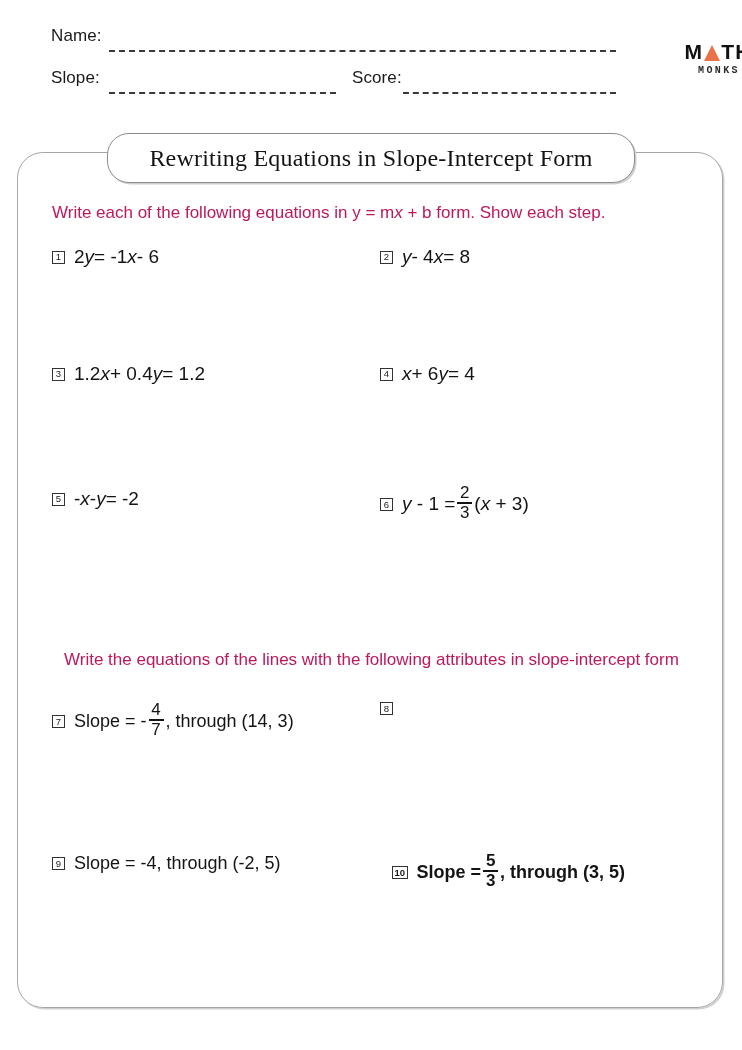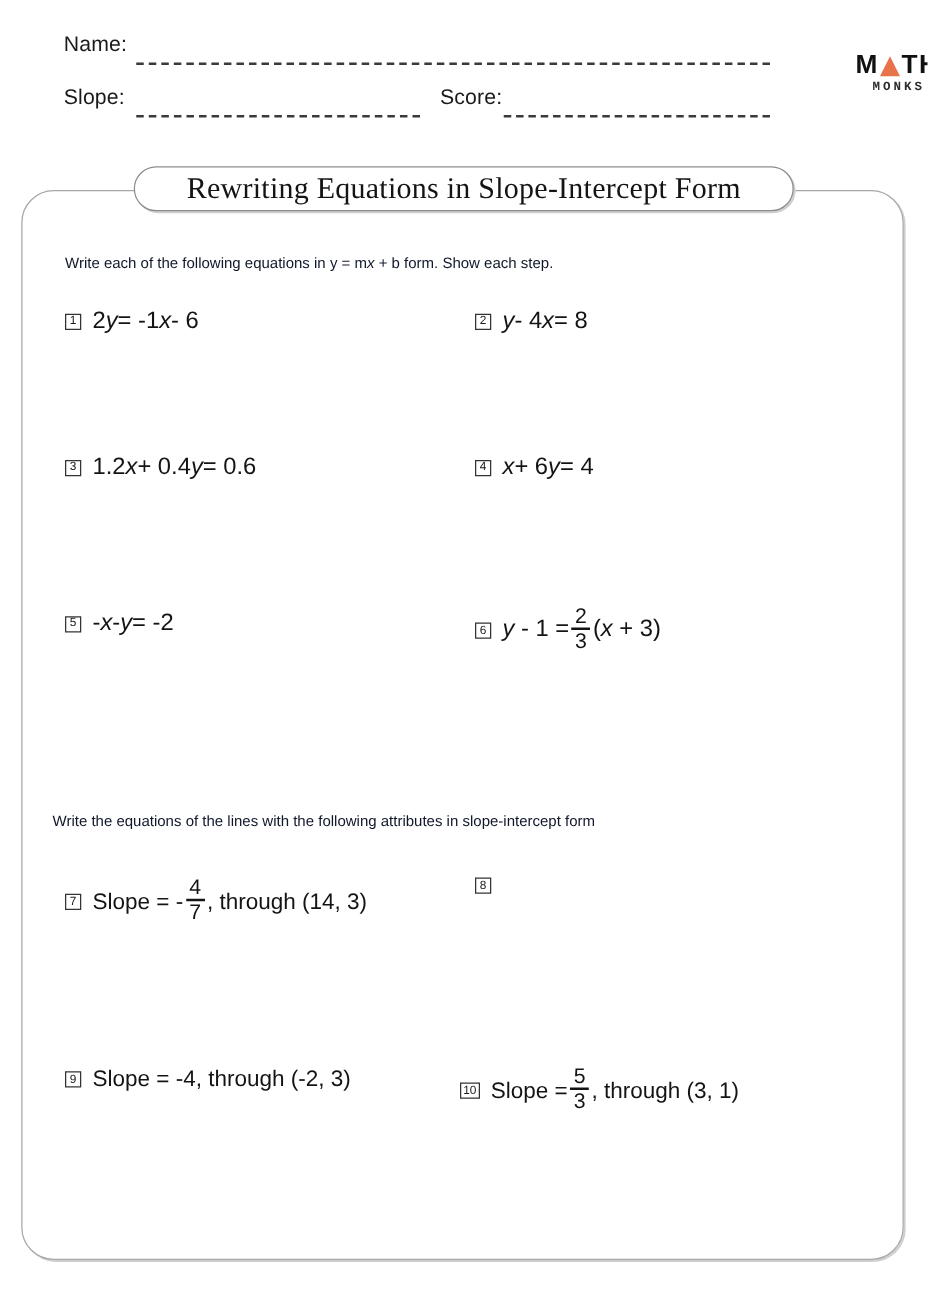--- a/index.html
+++ b/index.html
@@ -94,21 +94,21 @@
     box-sizing: border-box;
     box-shadow: 1.5px 1.5px 0 0 #cfcfcf;
   }
 
   
   .title-pill {
     position: absolute;
     left: 107px;
     top: 133px;
     width: 528px;
-    height: 36px;
+    height: 50px;
     border: 1.6px solid #8c8c8c;
     border-radius: 22px;
     background: #ffffff;
     box-sizing: border-box;
     display: flex;
     align-items: center;
     justify-content: center;
     box-shadow: 1.5px 1.5px 0 0 #cfcfcf;
     z-index: 5;
   }
@@ -117,27 +117,27 @@
     font-size: 24px;
     color: #141414;
     letter-spacing: .2px;
     white-space: nowrap;
   }
 
   
   .instruction {
     position: absolute;
     font-family: "Liberation Sans", sans-serif;
-    font-size: 12px;
-    color: #0f172a;
+    font-size: 17px;
+    color: #be185d;
     white-space: nowrap;
   }
   .instruction .var { font-style: italic; }
   .instr-1 { left: 52px; top: 203px; }
-  .instr-2 { left: 42px; top: 650px; }
+  .instr-2 { left: 64px; top: 650px; }
 
   
   .problem {
     position: absolute;
     display: flex;
     align-items: center;
     white-space: nowrap;
     font-family: "Liberation Sans", sans-serif;
   }
   .num-box {
@@ -193,21 +193,21 @@
   .p2  { left: 380px; top: 246px; }
   .p3  { left: 52px;  top: 363px; }
   .p4  { left: 380px; top: 363px; }
   .p5  { left: 52px;  top: 488px; }
   .p6  { left: 380px; top: 485px; }
 
   
   .p7  { left: 52px;  top: 702px; }
   .p8  { left: 380px; top: 702px; }
   .p9  { left: 52px;  top: 853px; }
-  .p10 { left: 368px; top: 853px; }
+  .p10 { left: 392px; top: 853px; font-weight: bold; }
 </style>
 </head>
 <body>
 
 <div class="header">
   <div class="field-label name-label">Name:</div>
   <div class="dash-line name-line"></div>
 
   <div class="field-label date-label">Slope:</div>
   <div class="dash-line date-line"></div>
@@ -256,21 +256,21 @@
     </span>
 </div>
 
 <div class="problem p3">
   <span class="num-box">3</span>
   <span class="eq">
       <span>1.2</span>
       <span class="var">x</span>
       <span> + 0.4</span>
       <span class="var">y</span>
-      <span> = 0.6</span>
+      <span> = 1.2</span>
     </span>
 </div>
 
 <div class="problem p4">
   <span class="num-box">4</span>
   <span class="eq">
       <span class="var">x</span>
       <span> + 6</span>
       <span class="var">y</span>
       <span> = 4</span>
@@ -315,27 +315,27 @@
     <span>, through (14, 3)</span>
   </span>
 </div>
 
 <div class="problem p8">
   <span class="num-box">8</span>
 </div>
 
 <div class="problem p9">
   <span class="num-box">9</span>
-  <span class="eq small">Slope = -4, through (-2, 3)</span>
+  <span class="eq small">Slope = -4, through (-2, 5)</span>
 </div>
 
 <div class="problem p10">
   <span class="num-box">10</span>
   <span class="eq small">
     <span>Slope = </span>
     <span class="frac">
       <span class="num-part">5</span>
       <span class="bar"></span>
       <span class="den-part">3</span>
     </span>
-    <span>, through (3, 1)</span>
+    <span>, through (3, 5)</span>
   </span>
 </div>
 
 </body></html>

